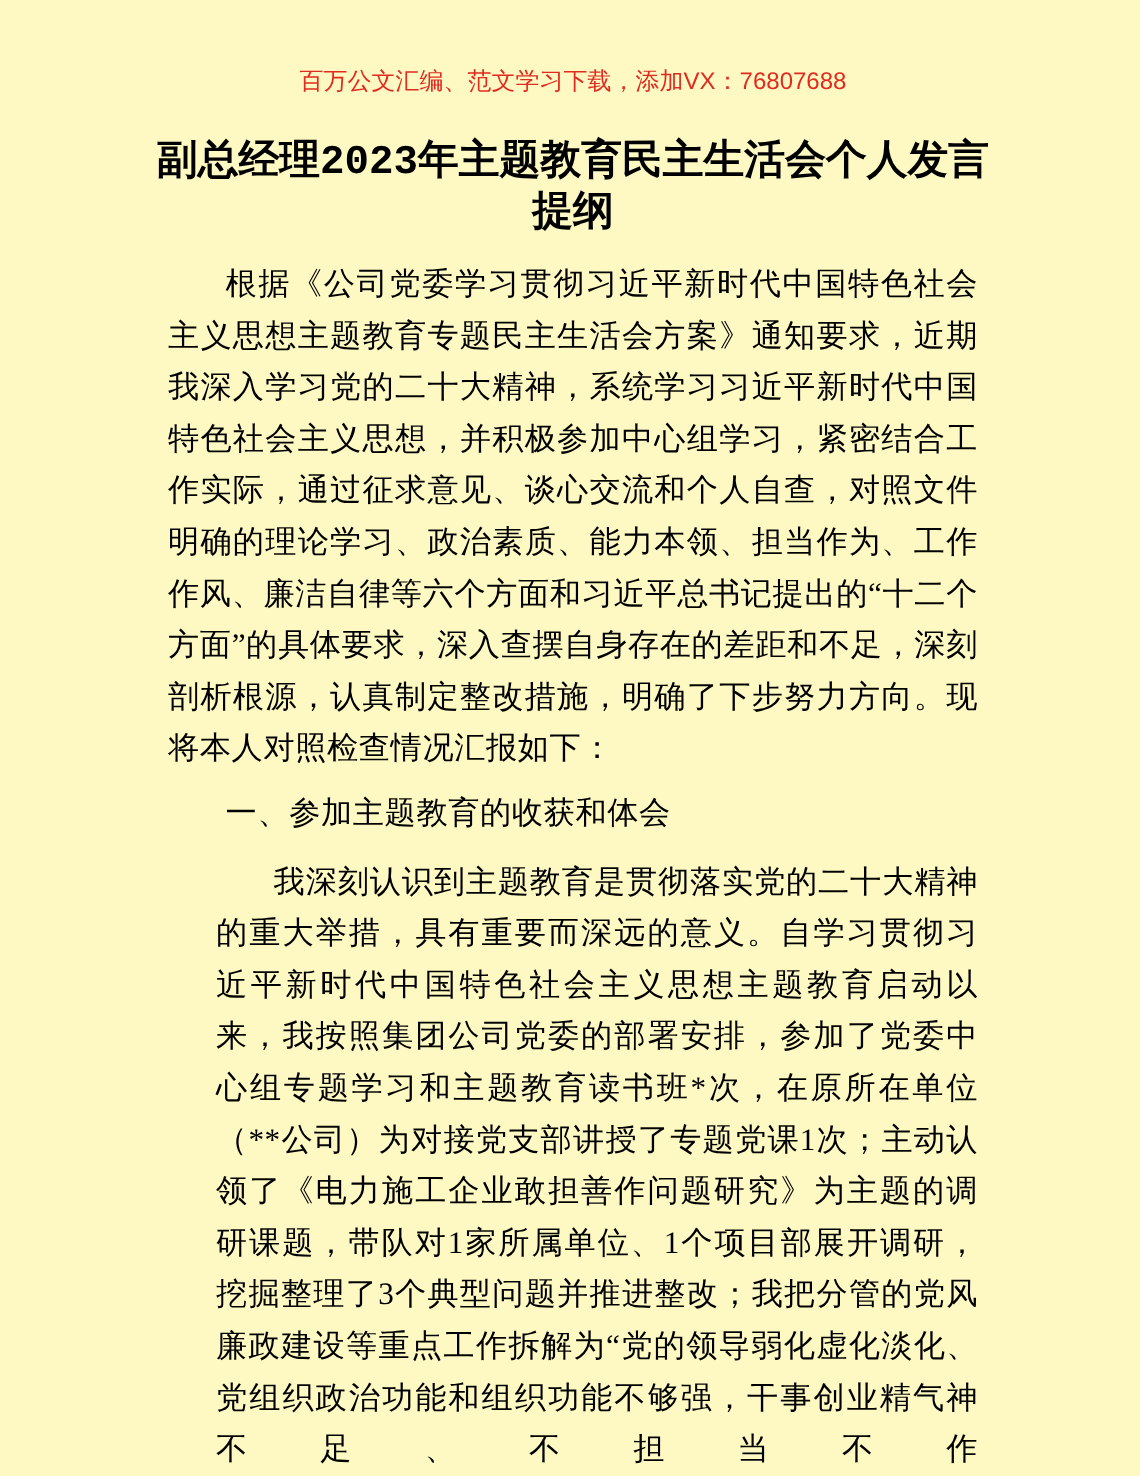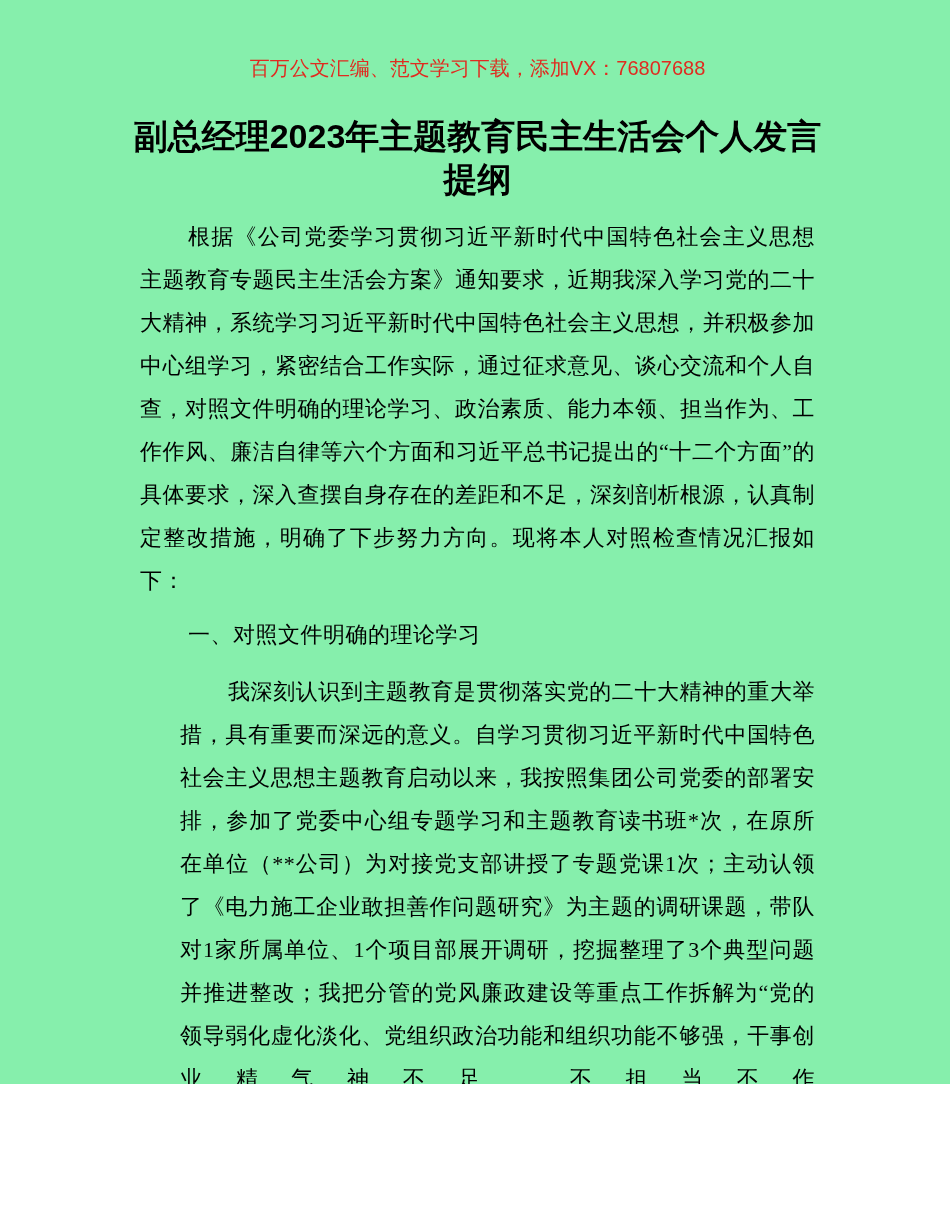--- a/index.html
+++ b/index.html
@@ -3,47 +3,47 @@
 <meta charset="utf-8">
 <style>
   html, body {
     margin: 0;
     padding: 0;
     background: #ffffff;
   }
   .page {
     position: relative;
     width: 950px;
-    height: 1084px;
+    height: 1230px;
     box-sizing: border-box;
-    background: #86efac;
+    background: #fef9c3;
     padding: 54px 135px 0 140px;
     overflow: hidden;
     font-family: "Liberation Serif", "DejaVu Serif", serif;
     color: #000000;
   }
   .notice {
     font-size: 20px;
     line-height: 28px;
     text-align: center;
     color: #e02b20;
     font-family: "Liberation Sans", "DejaVu Sans", sans-serif;
     margin: 0;
   }
   .doc-title {
     font-size: 34px;
     font-weight: bold;
     line-height: 43px;
     text-align: center;
     color: #000000;
     margin: 33px -12px 0 -12px;
-    font-family: Liberation Sans, sans-serif;
+    font-family: Liberation Mono, monospace;
   }
   .para {
-    font-size: 22px;
+    font-size: 26px;
     line-height: 43px;
     text-align: justify;
     text-justify: inter-character;
     text-indent: 48px;
     margin: 14px 0 0 0;
     letter-spacing: 0.5px;
   }
   .section-heading {
     margin: 11px 0 12px 0;
   }
@@ -56,17 +56,17 @@
 <body>
 
 <div class="page">
 
   <div class="notice">百万公文汇编、范文学习下载，添加VX：76807688</div>
 
   <h1 class="doc-title">副总经理2023年主题教育民主生活会个人发言提纲</h1>
 
   <p class="para">根据《公司党委学习贯彻习近平新时代中国特色社会主义思想主题教育专题民主生活会方案》通知要求，近期我深入学习党的二十大精神，系统学习习近平新时代中国特色社会主义思想，并积极参加中心组学习，紧密结合工作实际，通过征求意见、谈心交流和个人自查，对照文件明确的理论学习、政治素质、能力本领、担当作为、工作作风、廉洁自律等六个方面和习近平总书记提出的“十二个方面”的具体要求，深入查摆自身存在的差距和不足，深刻剖析根源，认真制定整改措施，明确了下步努力方向。现将本人对照检查情况汇报如下：</p>
 
-  <p class="para section-heading">一、对照文件明确的理论学习</p>
+  <p class="para section-heading">一、参加主题教育的收获和体会</p>
 
   <p class="para cut-off">我深刻认识到主题教育是贯彻落实党的二十大精神的重大举措，具有重要而深远的意义。自学习贯彻习近平新时代中国特色社会主义思想主题教育启动以来，我按照集团公司党委的部署安排，参加了党委中心组专题学习和主题教育读书班*次，在原所在单位（**公司）为对接党支部讲授了专题党课1次；主动认领了《电力施工企业敢担善作问题研究》为主题的调研课题，带队对1家所属单位、1个项目部展开调研，挖掘整理了3个典型问题并推进整改；我把分管的党风廉政建设等重点工作拆解为“党的领导弱化虚化淡化、党组织政治功能和组织功能不够强，干事创业精气神不足、不担当不作</p>
 
 </div>
 
 </body></html>

